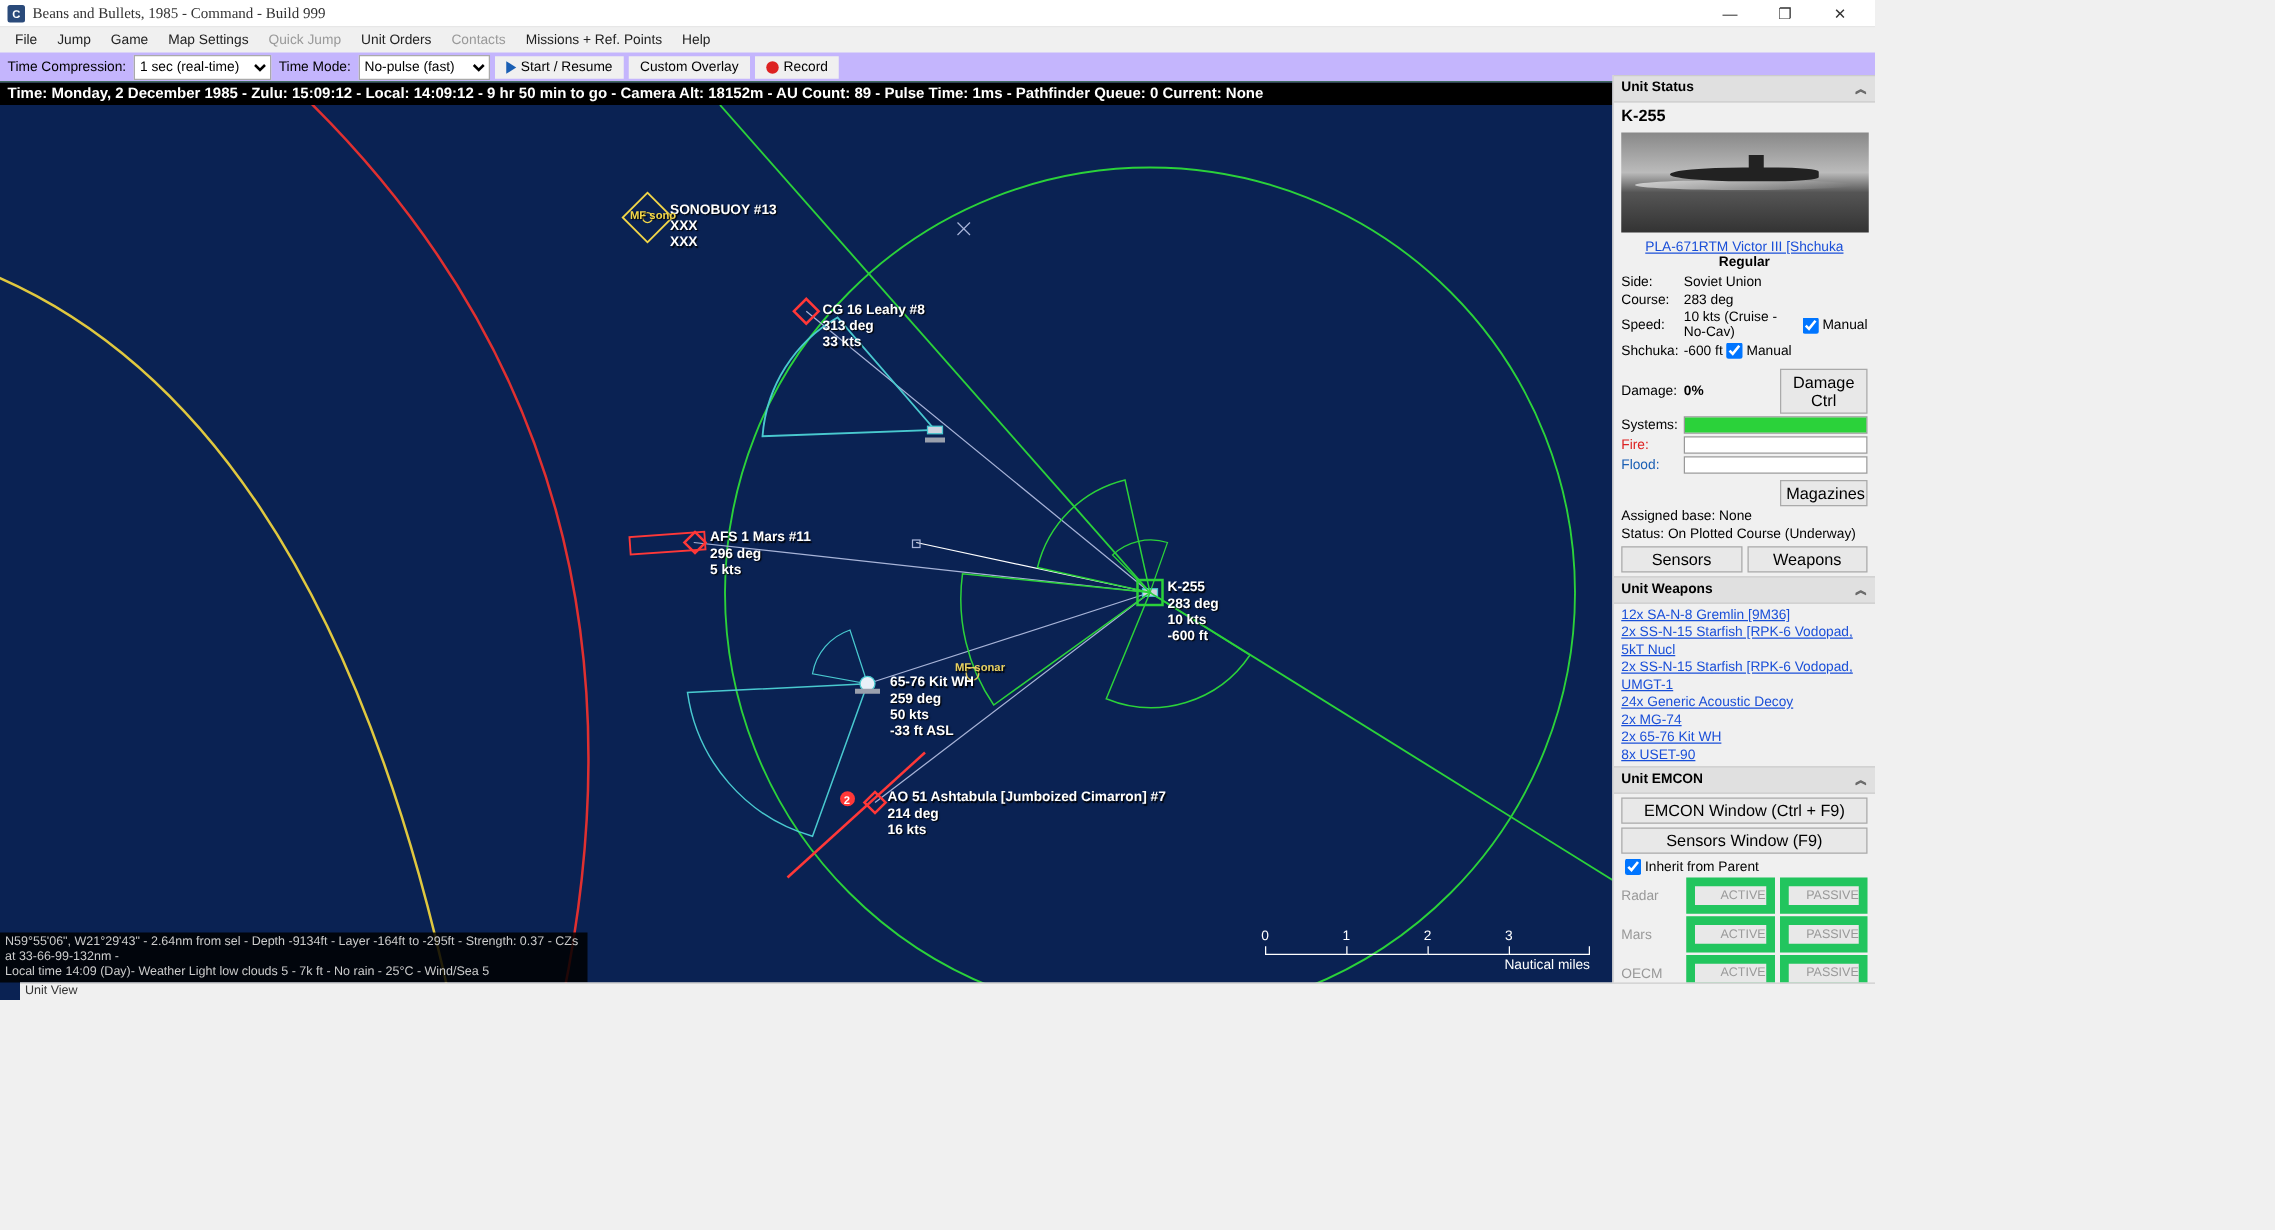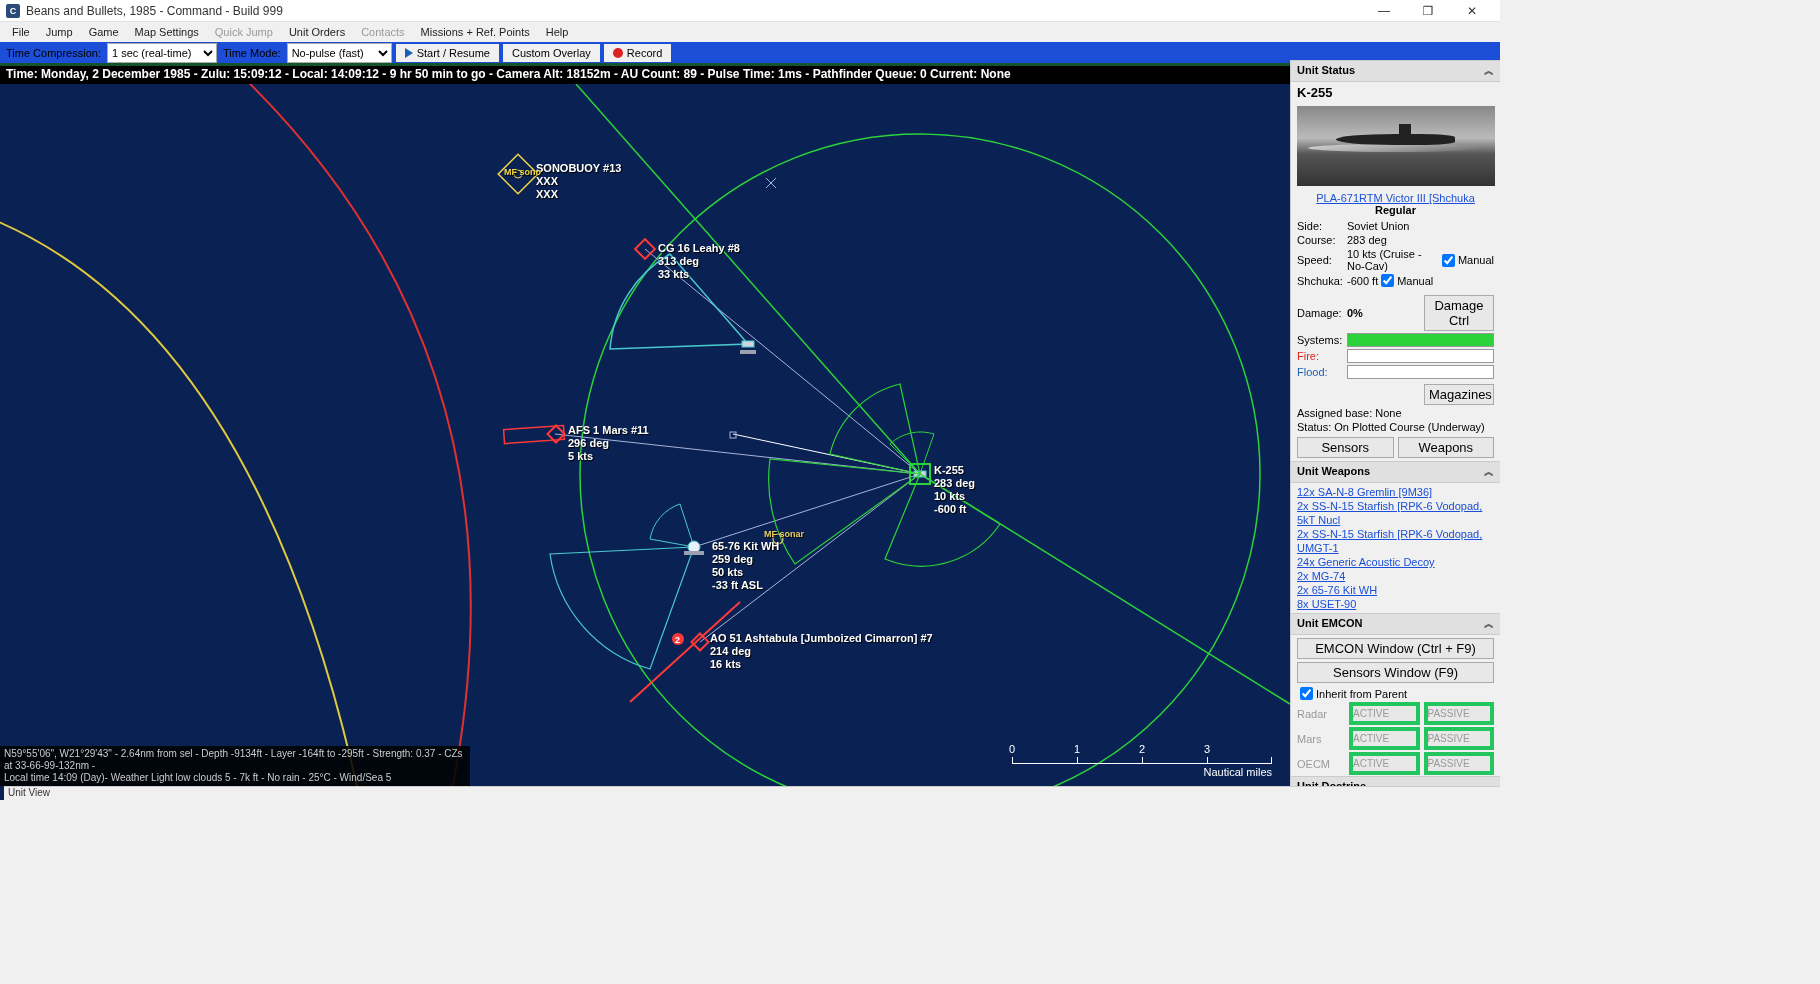--- a/index.html
+++ b/index.html
@@ -1,45 +1,45 @@
 <!DOCTYPE html>
 <html><head>
 <meta charset="utf-8">
 <style>
 * { margin:0; padding:0; box-sizing:border-box; font-family:"Segoe UI",Tahoma,sans-serif; }
 body { width:1500px; height:800px; background:#f0f0f0; overflow:hidden; position:relative; font-size:11px; }
 
 
 .titlebar { height:22px; background:#fff; display:flex; align-items:center; padding:0 6px; color:#333; border-bottom:1px solid #e0e0e0; }
 .titlebar .t-icon { width:14px; height:14px; background:#2a4a7a; border-radius:2px; margin-right:6px; display:flex; align-items:center; justify-content:center; color:#fff; font-size:9px; font-weight:bold; }
-.titlebar .t-title { flex:1; font-size:12px; }
+.titlebar .t-title { flex:1; font-size:12px;font-family:Liberation Serif, serif; }
 .titlebar .winbtn { width:44px; height:22px; display:flex; align-items:center; justify-content:center; font-size:12px; color:#333; }
 
 
 .menubar { height:20px; background:#f0f0f0; display:flex; align-items:center; padding:0 4px; }
 .menubar .m-item { padding:2px 8px; font-size:11px; color:#222; }
 .menubar .m-item.disabled { color:#999; }
 
 
-.toolbar { height:24px; background:#1d4ed8; display:flex; align-items:center; padding:0 4px; gap:4px; border-bottom:3px solid #14532d; }
+.toolbar { height:24px; background:#c4b5fd; display:flex; align-items:center; padding:0 4px; gap:4px; border-bottom:1px solid #14532d; }
 .toolbar label { font-size:11px; margin:0 2px; }
 .toolbar select { font-size:11px; height:20px; border:1px solid #aaa; background:#fff; }
 .toolbar .tbtn { padding:2px 8px; font-size:11px; background:#f0f0f0; border:1px solid transparent; display:flex; align-items:center; gap:4px; }
 .play-tri { width:0; height:0; border-left:8px solid #1a5fb4; border-top:5px solid transparent; border-bottom:5px solid transparent; }
 .rec-dot { width:10px; height:10px; background:#d22; border-radius:50%; }
 
 
 .map-wrap { position:absolute; left:0; top:66px; width:1290px; height:734px; background:#0a2253; overflow:hidden; }
 .statusline { height:18px; background:#000; color:#fff; font-size:12px; font-weight:bold; padding:1px 6px; white-space:nowrap; overflow:hidden; }
 .map { position:absolute; left:0; top:18px; width:1290px; height:716px; }
 .unit-label { position:absolute; color:#fff; font-size:11px; font-weight:bold; line-height:13px; text-shadow:1px 1px 1px #000; white-space:nowrap; pointer-events:none; }
 
 
 .bottominfo { position:absolute; left:0; bottom:14px; max-width:470px; background:rgba(0,0,0,0.85); color:#ccc; font-size:10px; padding:2px 4px; line-height:12px; }
-.bottombar { position:absolute; left:4px; bottom:0; height:14px; width:100%; background:#f0f0f0; border-top:1px solid #ccc; font-size:10px; padding:0 4px; color:#333; }
+.bottombar { position:absolute; left:16px; bottom:0; height:14px; width:100%; background:#f0f0f0; border-top:1px solid #ccc; font-size:10px; padding:0 4px; color:#333; }
 
 .scalebar { position:absolute; color:#fff; font-size:11px; }
 .scalebar .ticks { display:flex; }
 .scalebar .tick { width:65px; height:7px; border-left:1px solid #fff; border-bottom:1px solid #fff; position:relative; }
 .scalebar .tick:last-child { border-right:1px solid #fff; }
 .scalebar .tick span { position:absolute; top:-14px; left:-4px; }
 .scalebar .lbl { text-align:right; margin-top:2px; }
 
 
 .rpanel { position:absolute; right:0; top:60px; width:210px; height:740px; background:#f0f0f0; border-left:1px solid #ccc; overflow:hidden; font-size:11px; }
@@ -56,21 +56,21 @@
 .row .v { flex:1; }
 .btn { background:#e8e8e8; border:1px solid #aaa; font-size:13px; padding:2px 4px; text-align:center; }
 .btn-row { display:flex; gap:4px; padding:3px 6px; }
 .btn-row .btn { flex:1; }
 .bar-out { height:14px; border:1px solid #999; background:#fff; }
 .bar-in { height:100%; background:#2bd23a; }
 .weap-list { padding:2px 6px; }
 .weap-list a { display:block; color:#1a4fd8; text-decoration:underline; font-size:11px; line-height:14px; }
 .emcon-row { display:flex; align-items:center; padding:1px 6px; gap:4px; }
 .emcon-row .elab { flex:0 0 48px; color:#999; }
-.emcon-row .ebtn { flex:1; background:#e8e8e8; border:4px solid #22c55e; text-align:left; font-size:10px; padding:2px 0; color:#999; }
+.emcon-row .ebtn { flex:1; background:#e8e8e8; border:7px solid #22c55e; text-align:right; font-size:10px; padding:2px 0; color:#999; }
 .doc-row { display:flex; align-items:center; padding:1px 6px; gap:4px; }
 .doc-row .dlab { flex:1; }
 .doc-row select { flex:0 0 100px; font-size:10px; height:17px; }
 input[type=checkbox]{ margin:0 3px; }
 </style>
 </head>
 <body>
 
 <div class="titlebar">
   <div class="t-icon">C</div>

